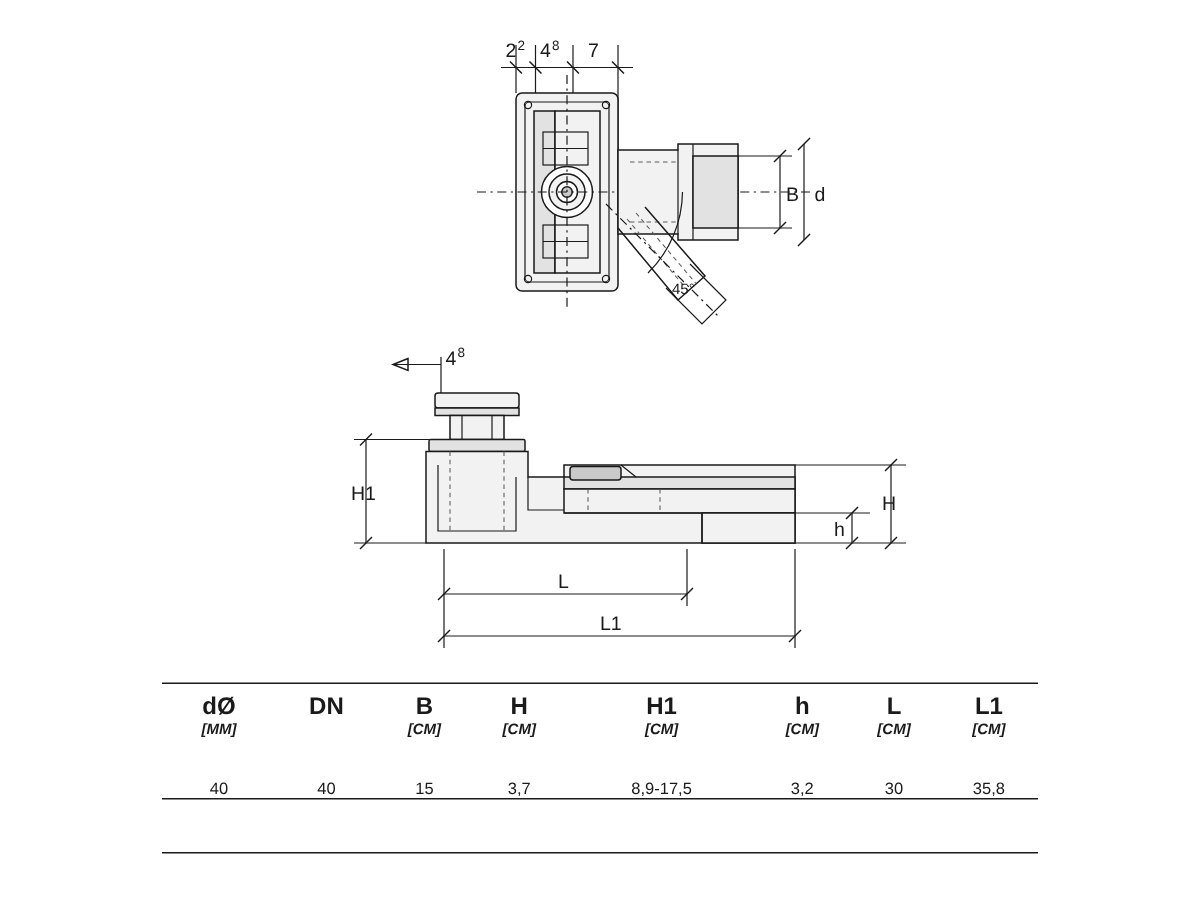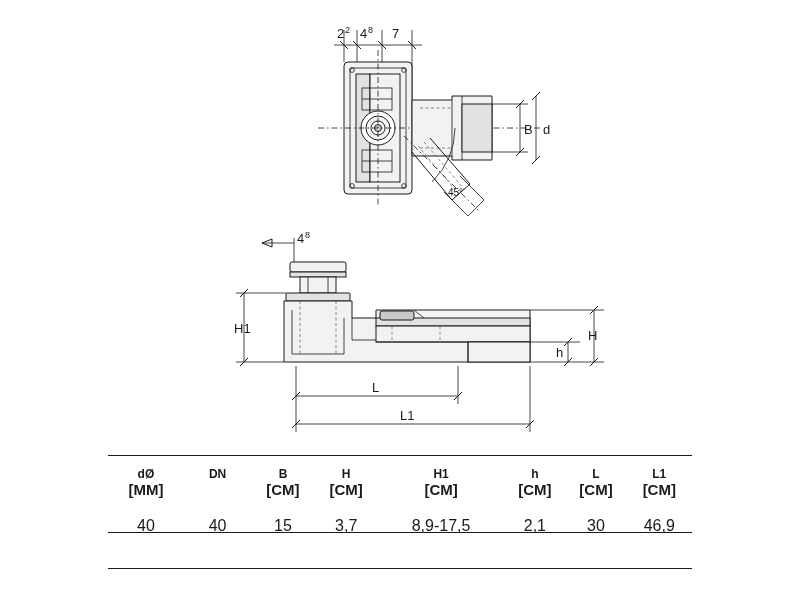--- a/index.html
+++ b/index.html
@@ -94,33 +94,34 @@
     font-size: 15px;
   }
   #spec-table th, #spec-table td {
     text-align: center;
     font-weight: normal;
     padding: 0;
     white-space: nowrap;
   }
   #spec-table .hdr-row th {
     font-weight: bold;
-    font-size: 12px;
+    font-size: 16px;
     height: 26px;
     vertical-align: bottom;
   }
   #spec-table .unit-row th {
     font-weight: bold;
-    font-size: 15px;
+    font-size: 10px;
     height: 28px;
     vertical-align: top;
+    font-style: italic;
   }
   #spec-table .val-row td {
     height: 34px;
-    font-size: 16px;
+    font-size: 11px;
     vertical-align: middle;
   }
   .rule-top {
     position: absolute;
     left: 108px;
     top: 455px;
     width: 584px;
     height: 1px;
     background: #1a1a1a;
   }
@@ -345,20 +346,20 @@
         <th>[CM]</th>
       </tr>
     </thead>
     <tbody>
       <tr class="val-row">
         <td>40</td>
         <td>40</td>
         <td>15</td>
         <td>3,7</td>
         <td>8,9-17,5</td>
-        <td>2,1</td>
+        <td>3,2</td>
         <td>30</td>
-        <td>46,9</td>
+        <td>35,8</td>
       </tr>
     </tbody>
   </table>
 
 </div>
 
 </body></html>

